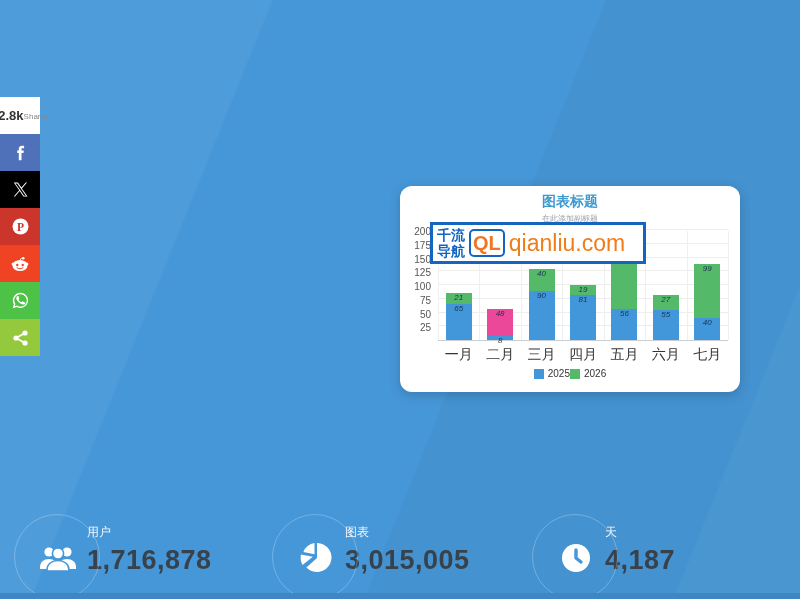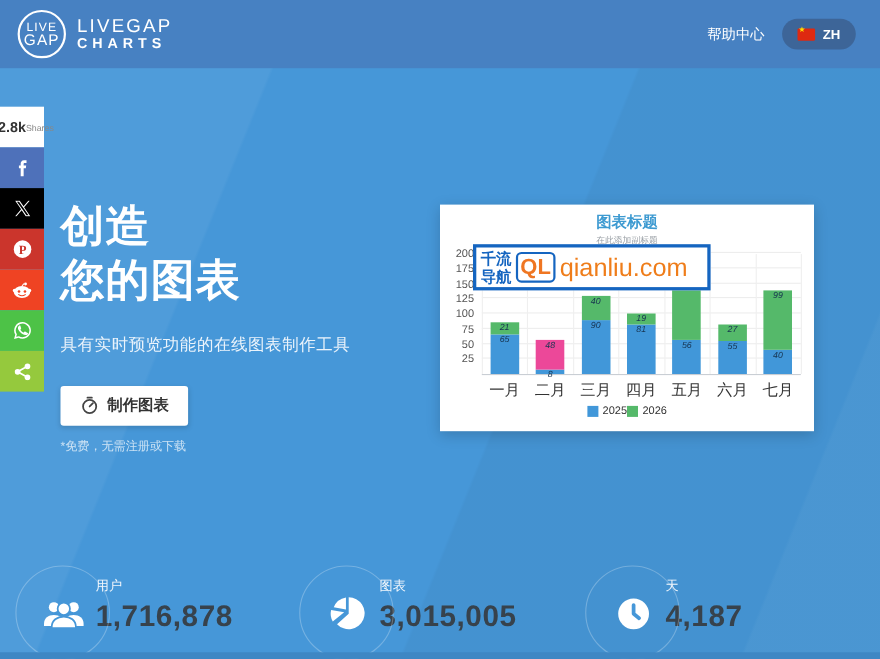--- a/index.html
+++ b/index.html
@@ -41,21 +41,21 @@
   .hero{position:absolute;left:55px;top:182px;width:330px;z-index:5;color:#fff;}
   .hero-title{font-size:40px;font-weight:bold;line-height:1.22;letter-spacing:1px;}
   .hero-sub{margin-top:24px;font-size:15px;color:#eaf3fb;letter-spacing:0.5px;}
   .cta{margin-top:28px;width:116px;height:36px;background:#fff;border:none;border-radius:3px;
        display:flex;align-items:center;justify-content:center;gap:8px;cursor:pointer;
        font-size:14px;color:#333;font-weight:bold;box-shadow:0 2px 5px rgba(0,0,0,0.15);
        font-family:inherit;}
   .hero-note{margin-top:11px;font-size:11px;color:rgba(255,255,255,0.72);}
   
   .card{position:absolute;left:400px;top:186px;width:340px;height:206px;background:#fff;
-        border-radius:0;box-shadow:0 3px 12px rgba(0,0,0,0.18);z-index:5;}
+        border-radius:12px;box-shadow:0 3px 12px rgba(0,0,0,0.18);z-index:5;}
   .card-title{text-align:center;padding-top:7px;font-size:14px;font-weight:bold;color:#3d9ad1;}
   .card-sub{text-align:center;margin-top:2px;font-size:8px;color:#9aa0a6;}
   .chart-wrap{position:relative;margin:7px 10px 0 10px;height:150px;}
   .yaxis{position:absolute;left:0;top:0;width:24px;height:110px;}
   .ytick{position:absolute;right:3px;font-size:10px;color:#555;transform:translateY(50%);}
   .plot{position:absolute;left:28px;right:2px;top:0;height:110px;
         border-bottom:1.5px solid #c9ced4;display:flex;align-items:flex-end;}
   .hgrid{position:absolute;left:0;right:0;height:1px;background:#ededed;}
   .vgrid{position:absolute;top:0;bottom:0;width:1px;background:#efefef;}
   .cell{flex:1;position:relative;height:100%;display:flex;justify-content:center;
@@ -86,39 +86,20 @@
         border:1px solid rgba(255,255,255,0.25);border-radius:50%;}
   .stat-label{font-size:12px;color:#f0f6fc;}
   .stat-value{margin-top:4px;font-size:27px;font-weight:bold;color:#37424c;letter-spacing:0.5px;}
   .bottom-strip{position:absolute;left:0;bottom:0;right:0;height:6px;background:#3e87c4;z-index:8;}
 </style>
 </head>
 <body>
 
 <div class="page">
 
-  <div class="header">
-    <div class="logo">
-      <div class="logo-circle">
-        <span class="l1">LIVE</span>
-        <span class="l2">GAP</span>
-      </div>
-      <div class="wordmark">
-        <div class="w1">LIVEGAP</div>
-        <div class="w2">CHARTS</div>
-      </div>
-    </div>
-    <div class="header-right">
-      <span class="help-link">帮助中心</span>
-      <div class="lang-pill">
-        <span class="flag"></span>
-        <span>ZH</span>
-      </div>
-    </div>
-  </div>
 
   <div class="share-rail">
     <div class="share-count">
       <span class="n">12.8k</span>
       <span class="t">Shares</span>
     </div>
     <div id="share-buttons">
         <div class="share-btn" style="background: rgb(78, 113, 186);">
           <svg width="16" height="16" viewBox="0 0 16 16">
             <path fill="#fff" d="M10.5 3.2h1.6V.7h-2.2C7.6.7 6.8 2.4 6.8 3.9v1.6H5.2V8h1.6v7.3h2.7V8h2l.3-2.5H9.5V4.2c0-.7.3-1 1-1z"></path>
@@ -156,36 +137,20 @@
           <svg width="15" height="16" viewBox="0 0 15 16">
             <circle cx="12" cy="3" r="2.6" fill="#fff"></circle>
             <circle cx="3" cy="8" r="2.6" fill="#fff"></circle>
             <circle cx="12" cy="13" r="2.6" fill="#fff"></circle>
             <path d="M3 8 12 3M3 8l9 5" stroke="#fff" stroke-width="1.6"></path>
           </svg>
         </div>
       </div>
   </div>
 
-  <div class="hero">
-    <div class="hero-title">
-      <div>创造</div>
-      <div>您的图表</div>
-    </div>
-    <div class="hero-sub">具有实时预览功能的在线图表制作工具</div>
-    <button class="cta">
-      <svg width="17" height="17" viewBox="0 0 17 17">
-        <circle cx="8.5" cy="9.5" r="6" fill="none" stroke="#444" stroke-width="1.6"></circle>
-        <line x1="8.5" y1="9.5" x2="11.5" y2="6.5" stroke="#444" stroke-width="1.6" stroke-linecap="round"></line>
-        <line x1="6.5" y1="1.5" x2="10.5" y2="1.5" stroke="#444" stroke-width="1.6" stroke-linecap="round"></line>
-      </svg>
-      <span>制作图表</span>
-    </button>
-    <div class="hero-note">*免费，无需注册或下载</div>
-  </div>
 
   <div class="card">
     <div class="card-title">图表标题</div>
     <div class="card-sub">在此添加副标题</div>
     <div class="chart-wrap">
       <div class="yaxis" id="yaxis">
           <div class="ytick" style="bottom: 13.75px;">25</div>
           <div class="ytick" style="bottom: 27.5px;">50</div>
           <div class="ytick" style="bottom: 41.25px;">75</div>
           <div class="ytick" style="bottom: 55px;">100</div>

